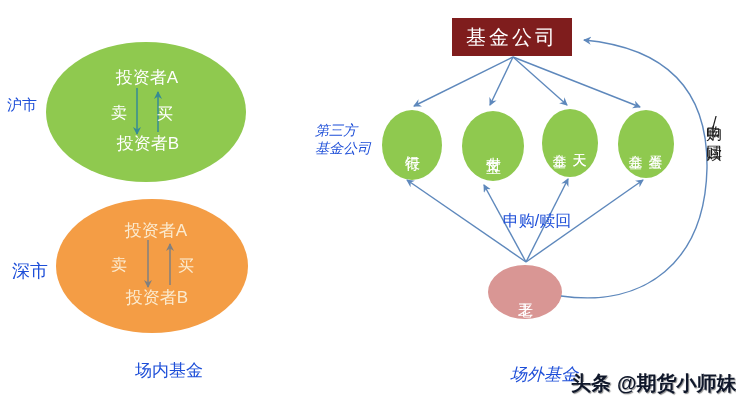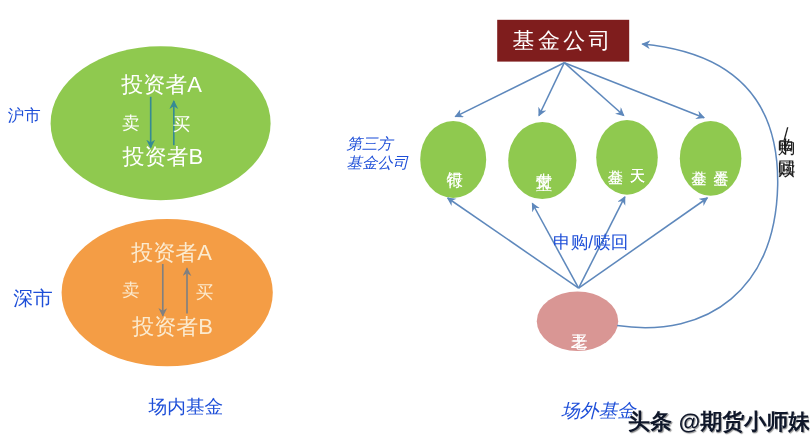--- a/index.html
+++ b/index.html
@@ -8,21 +8,21 @@
   .ellipse{position:absolute;border-radius:50%;z-index:1;}
   .green{background:#8FC94F;}
   .orangeEll{background:#F49D45;}
   .pink{background:#D99694;}
 
   .lbl{position:absolute;color:#1d4ed8;z-index:3;white-space:nowrap;}
   .center{transform:translate(-50%,-50%);}
 
   .inGreen{color:#ffffff;}
   .inOrange{color:#FBEBD0;}
-  .big-ellipse-txt{font-size:20px;z-index:3;}
+  .big-ellipse-txt{font-size:17px;z-index:3;}
   .buysell{font-size:16px;z-index:3;}
 
   #fund-company-box{position:absolute;left:452px;top:18px;width:120px;height:38px;
     background:#7f1d1d;z-index:1;display:flex;align-items:center;justify-content:center;}
   #fund-company-box span{color:#ffffff;font-size:20px;letter-spacing:3px;}
 
   .vtext{writing-mode:vertical-rl;text-orientation:upright;letter-spacing:1px;}
   .platform{display:flex;align-items:center;justify-content:center;color:#ffffff;}
   .platform .vtext{font-size:15px;color:#ffffff;}
   .twocol{display:flex;flex-direction:row;gap:2px;align-items:center;justify-content:center;}

